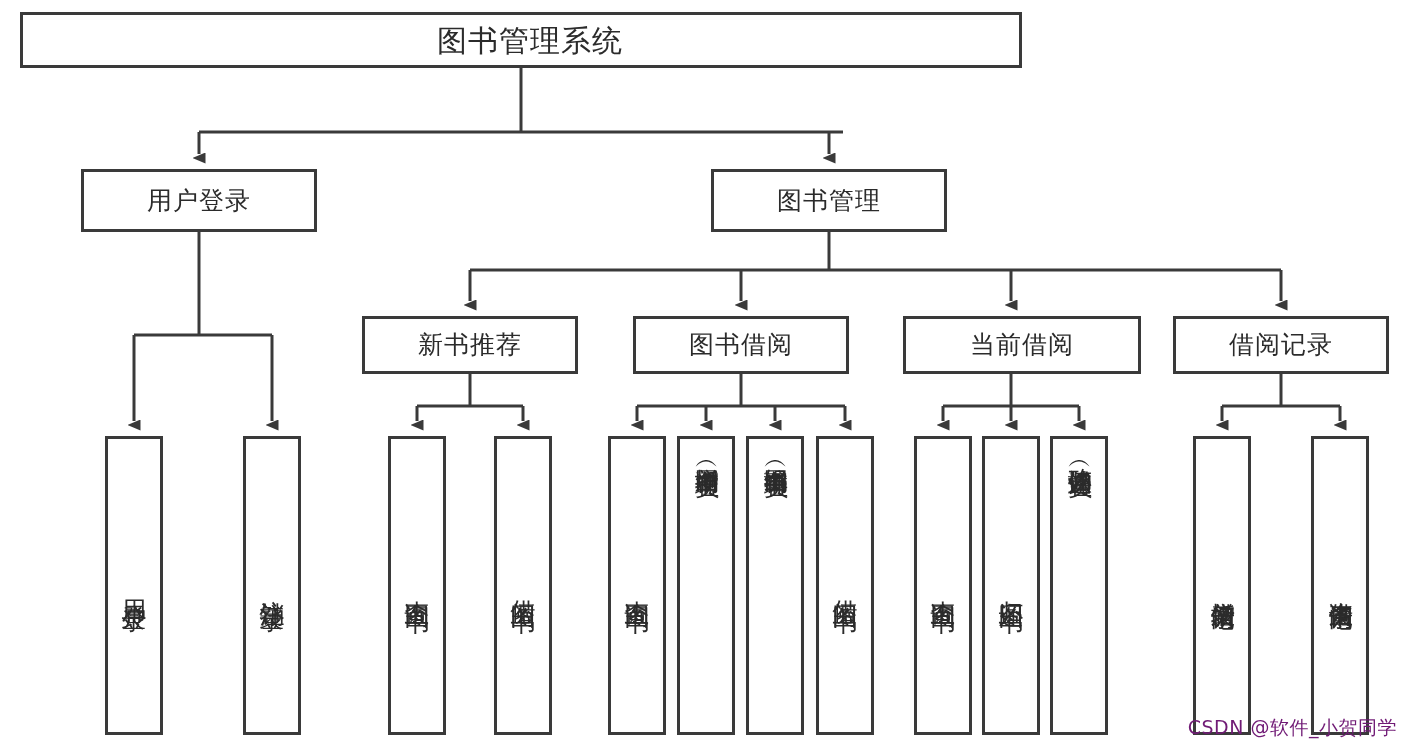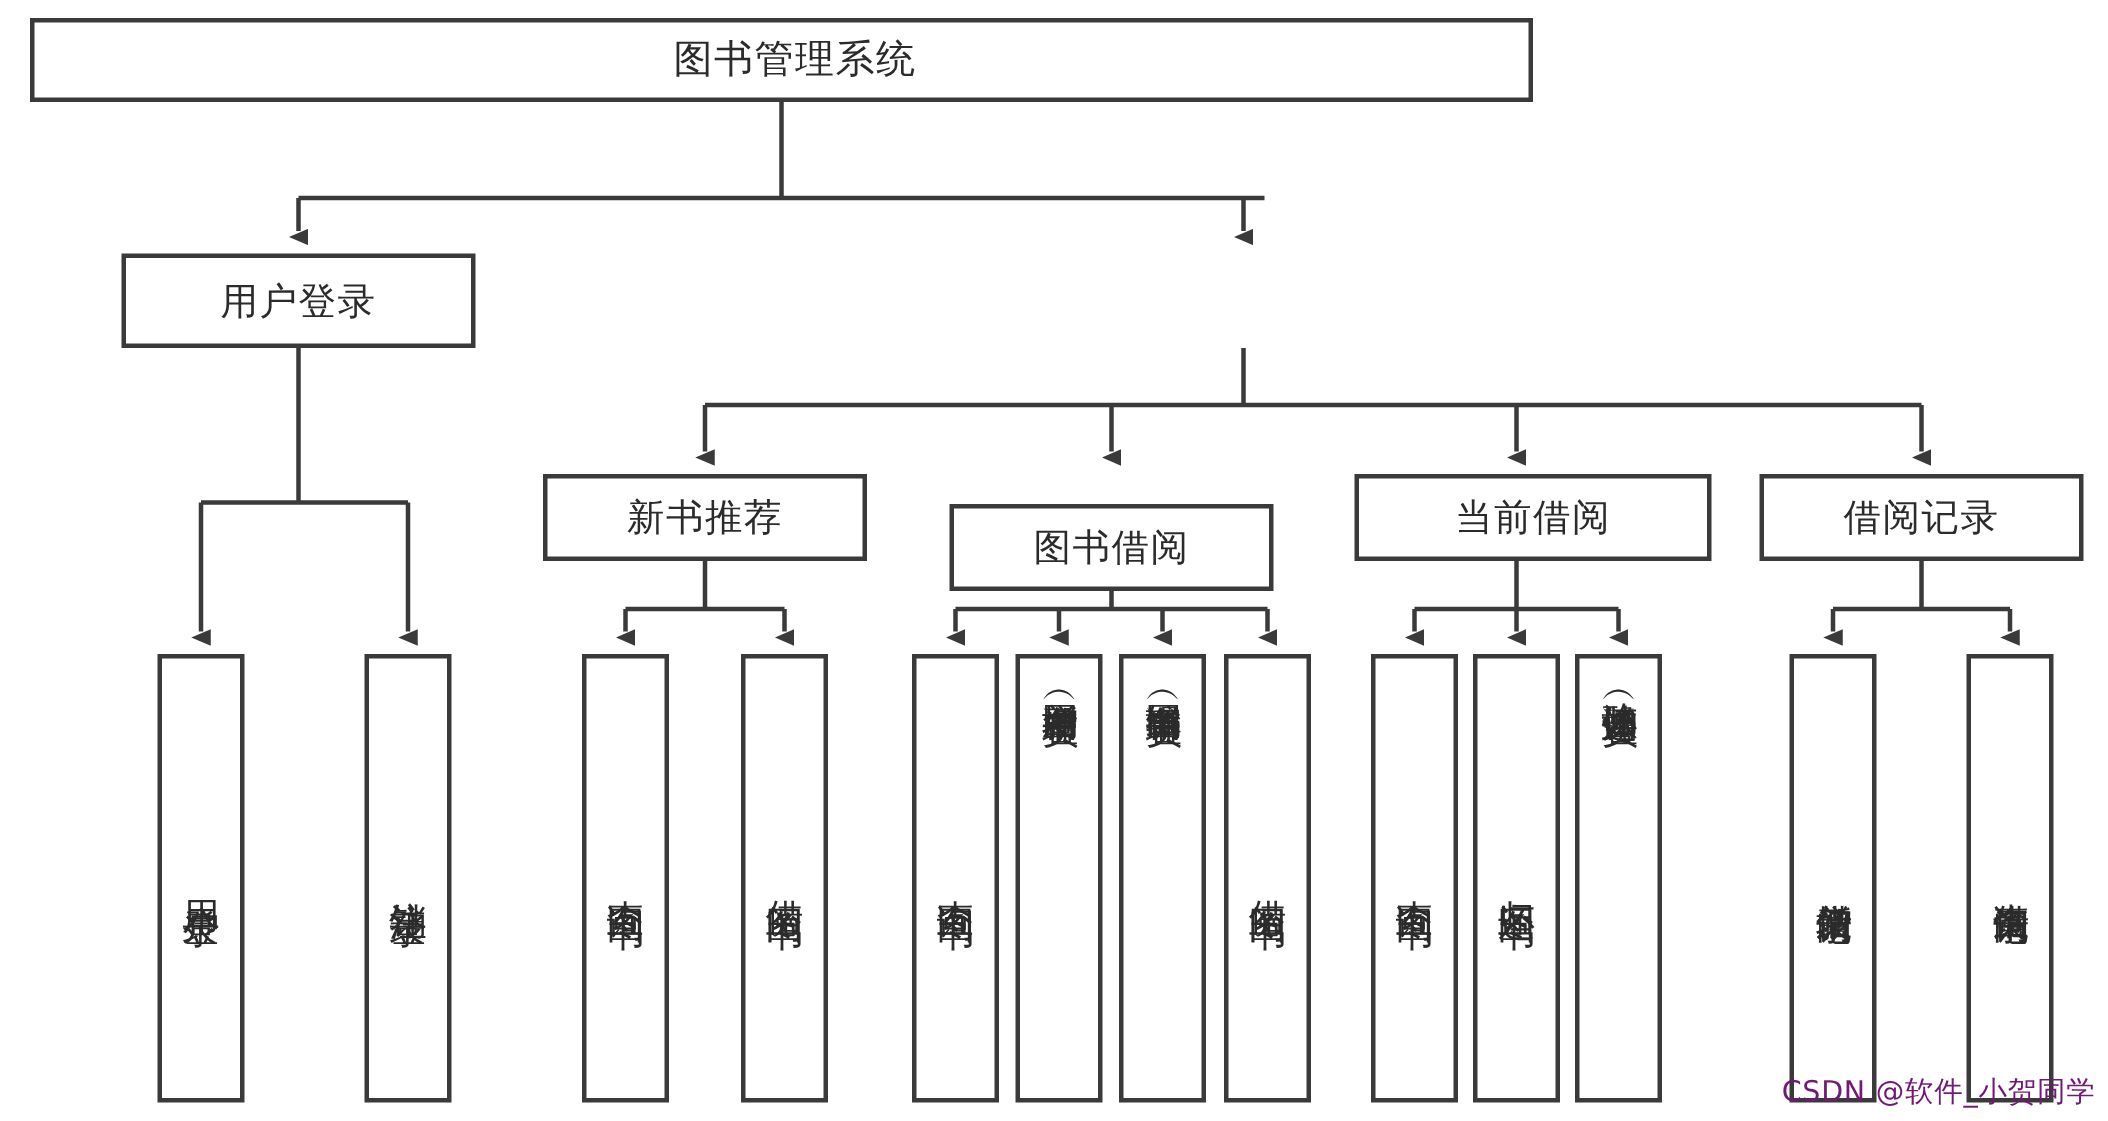--- a/index.html
+++ b/index.html
@@ -34,21 +34,21 @@
     align-items: center;
     justify-content: center;
     color: #2b2b2b;
   }
   .node.horiz {
     font-size: 25px;
     letter-spacing: 1px;
     line-height: 1.1;
   }
   .node.root {
-    font-size: 26px;
+    font-size: 30px;
     padding-left: 18px;
   }
   .node.vert {
     align-items: flex-start;
     padding-top: 10px;
   }
   .vtext {
     writing-mode: vertical-rl;
     text-orientation: upright;
     font-size: 25px;
@@ -126,23 +126,24 @@
       <path d="M1281,374 L1281,406"></path>
       <path d="M1222,406 L1340,406"></path>
       <path d="M1222,406 L1222,421" marker-end="url(#arrow)"></path>
       <path d="M1340,406 L1340,421" marker-end="url(#arrow)"></path>
     </g>
   </svg>
 
   <div class="node horiz root" style="left:20px; top:12px; width:1002px; height:56px;">图书管理系统</div>
 
   <div class="node horiz" style="left:81px; top:169px; width:236px; height:63px;">用户登录</div>
+  <div class="node horiz" style="left:711px; top:169px; width:236px; height:63px;">图书管理</div>
 
   <div class="node horiz" style="left:362px; top:316px; width:216px; height:58px;">新书推荐</div>
-  <div class="node horiz" style="left:633px; top:316px; width:216px; height:58px;margin-top:20px;">图书借阅</div>
+  <div class="node horiz" style="left:633px; top:316px; width:216px; height:58px;">图书借阅</div>
   <div class="node horiz" style="left:903px; top:316px; width:238px; height:58px;">当前借阅</div>
   <div class="node horiz" style="left:1173px; top:316px; width:216px; height:58px;">借阅记录</div>
 
   <div class="node vert centered" style="left:105px; top:436px; width:58px; height:299px;">
     <span class="vtext">用户登录</span>
   </div>
   <div class="node vert centered" style="left:243px; top:436px; width:58px; height:299px;">
     <span class="vtext">注销登录</span>
   </div>
 

